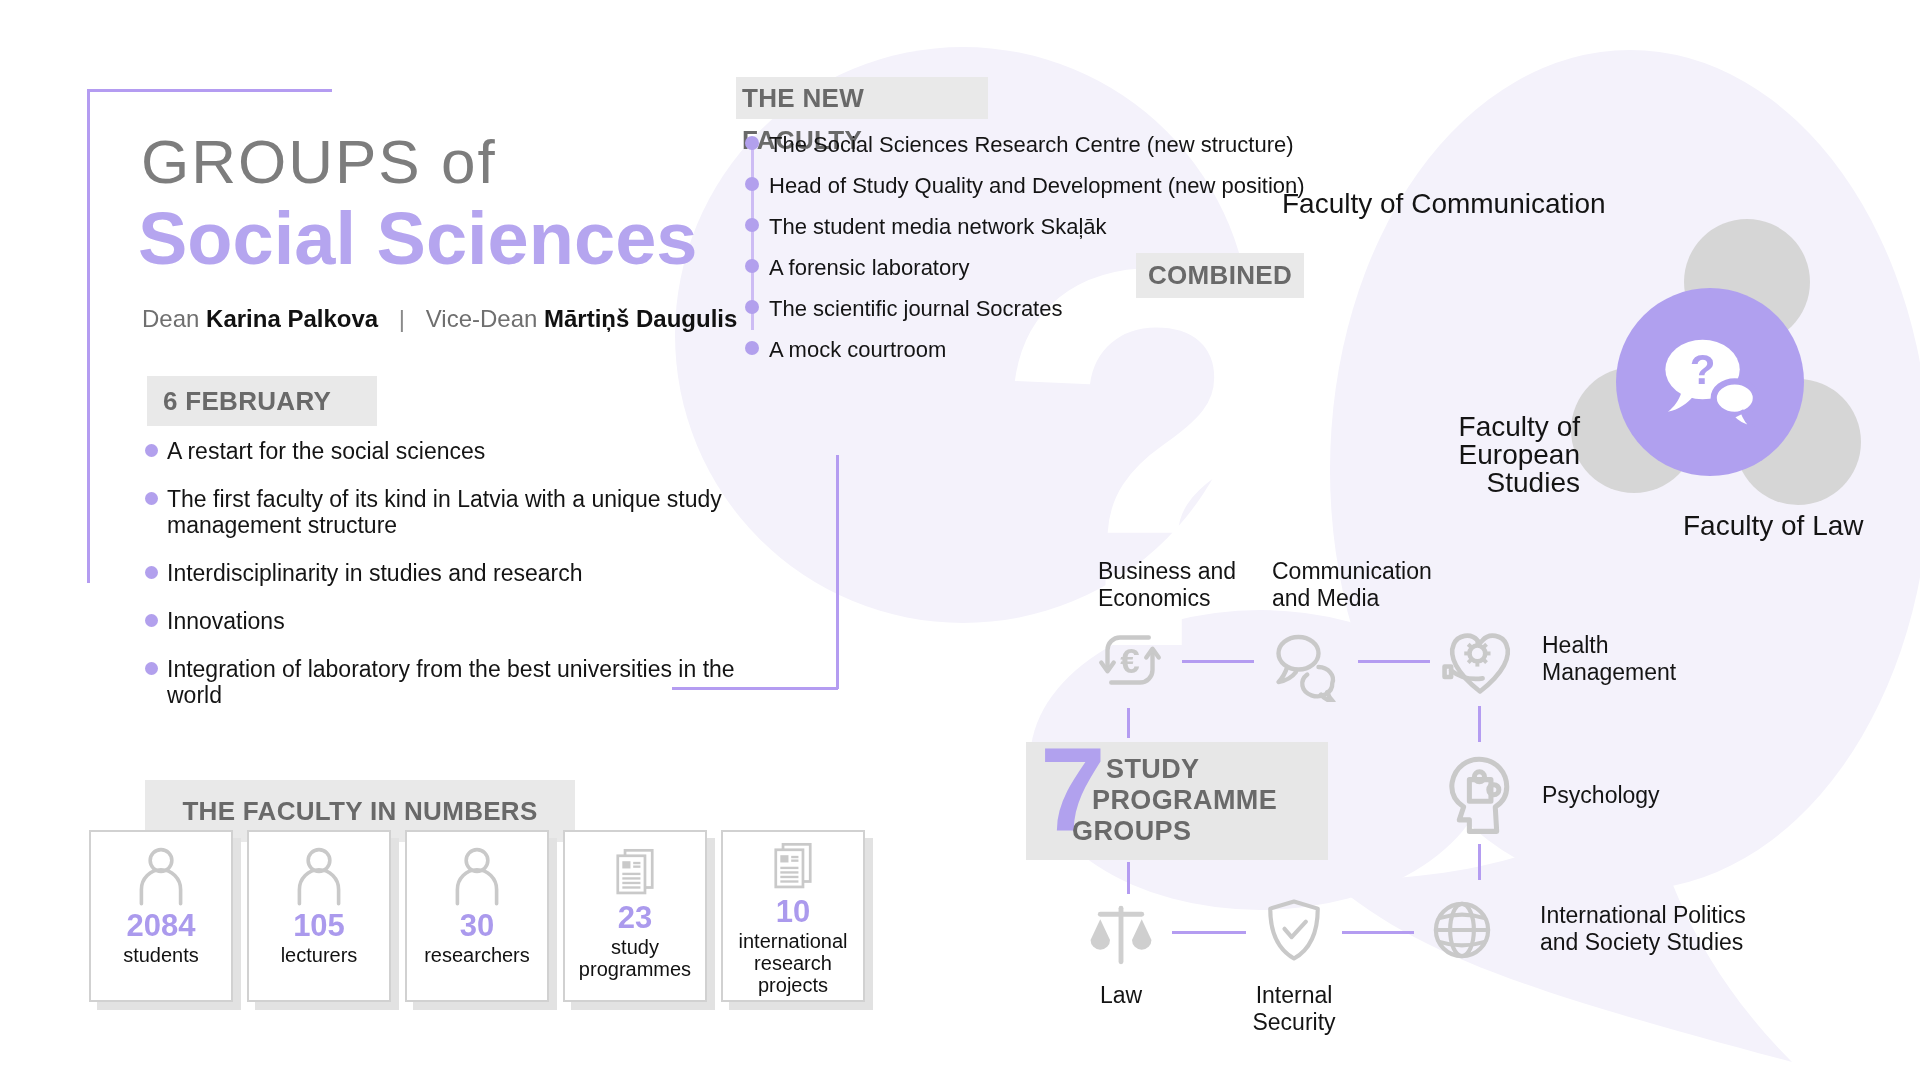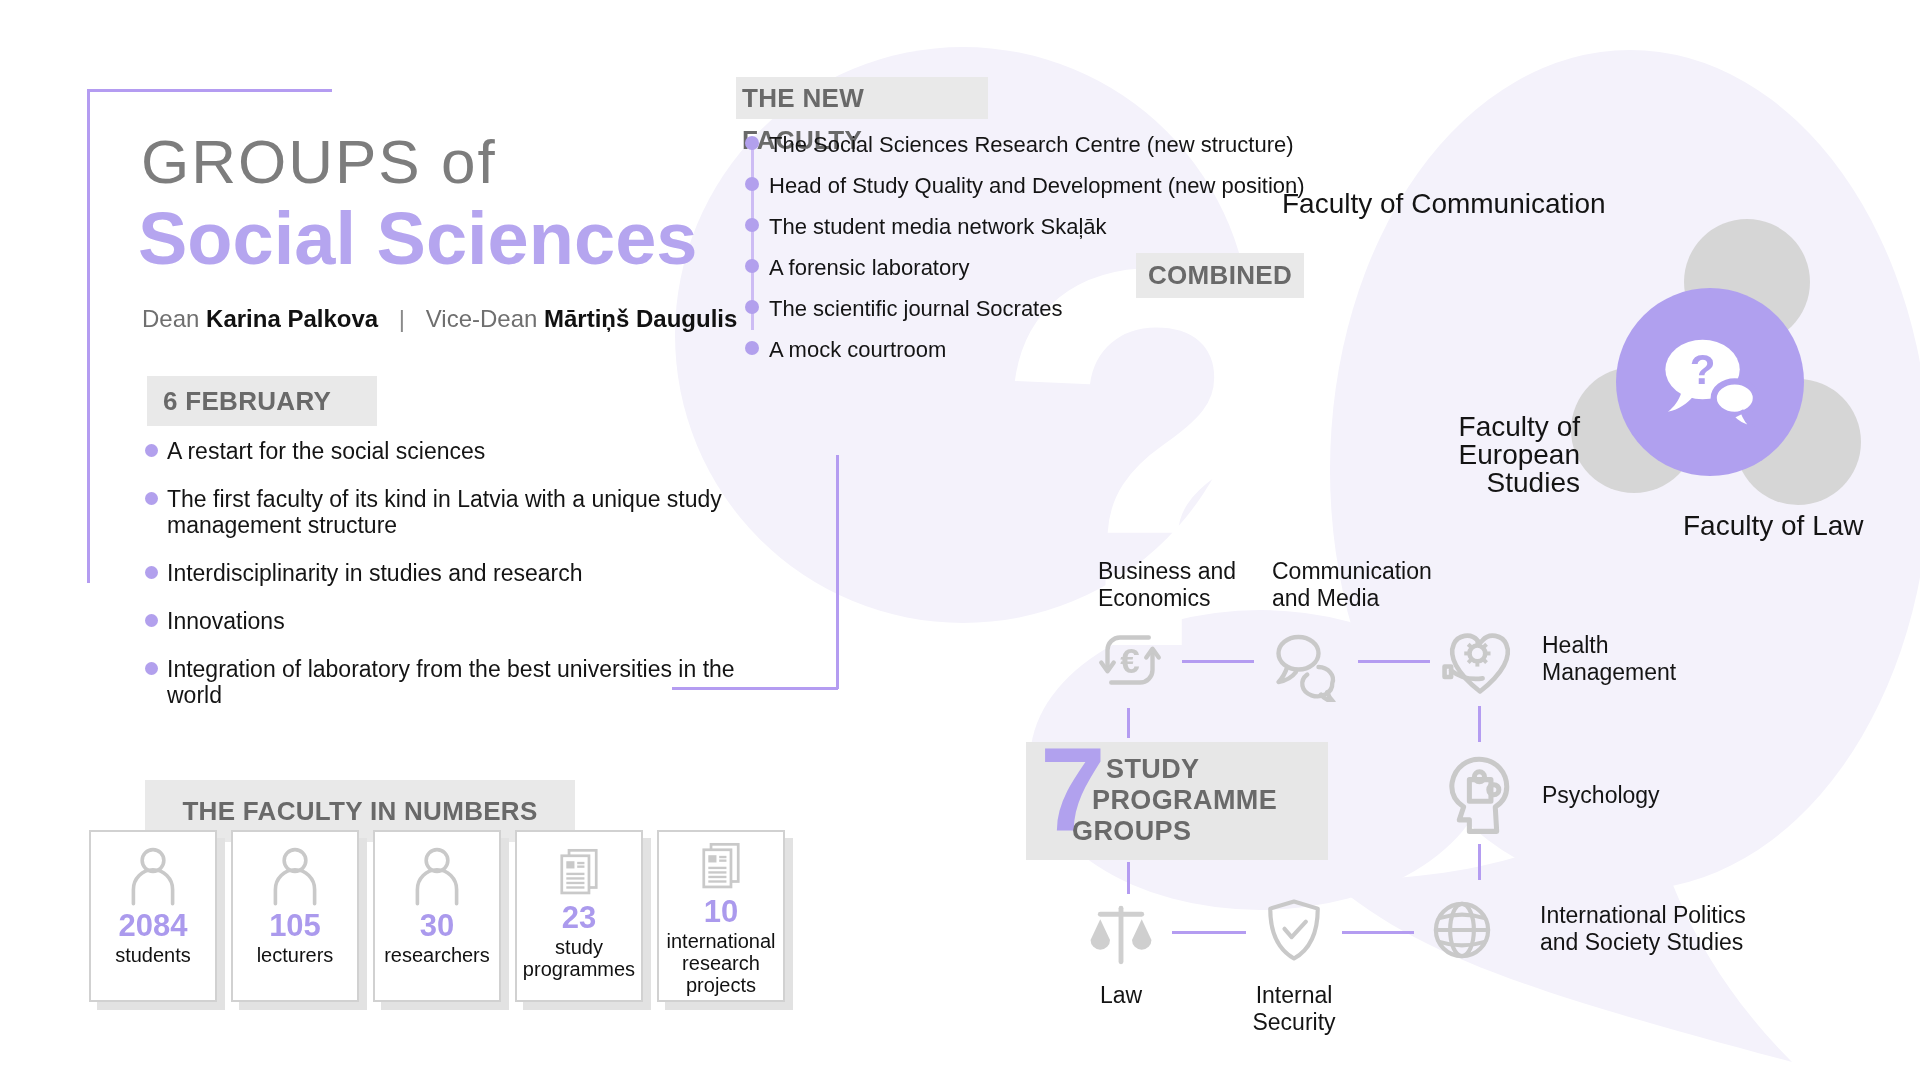--- a/index.html
+++ b/index.html
@@ -25,21 +25,21 @@
   .feb-list .dot{width:13px;height:13px;margin:6px 9px 0 0;}
   .feb-list .btxt{font-size:23px;line-height:26px;color:#141414;}
 
   .nf-list li{margin-bottom:14px;}
   .nf-list .dot{width:14px;height:14px;margin:5px 10px 0 0;}
   .nf-list .btxt{font-size:22px;line-height:27px;color:#141414;}
 
   .pline{background:#b49cf1;}
 
   .stats-row{display:flex;gap:14px;}
-  .stat-box{box-sizing:border-box;width:128px;height:172px;background:#ffffff;border:2px solid #d1d1d1;
+  .stat-box{box-sizing:border-box;width:144px;height:172px;background:#ffffff;border:2px solid #d1d1d1;
             box-shadow:8px 8px 0 #e2e2e2;display:flex;flex-direction:column;align-items:center;text-align:center;}
   .stat-value{font-size:31px;font-weight:bold;color:#ab9aed;line-height:32px;}
   .stat-label{font-size:20px;line-height:22px;color:#111111;margin-top:2px;}
 
   .fac-label{font-size:28px;line-height:28px;color:#141414;}
   .grp-label{font-size:23px;line-height:27px;color:#141414;}
 
   .gray-circle{position:absolute;border-radius:50%;background:#d6d6d6;}
   .purple-circle{position:absolute;border-radius:50%;background:#b0a0ef;display:flex;align-items:center;justify-content:center;}
 

